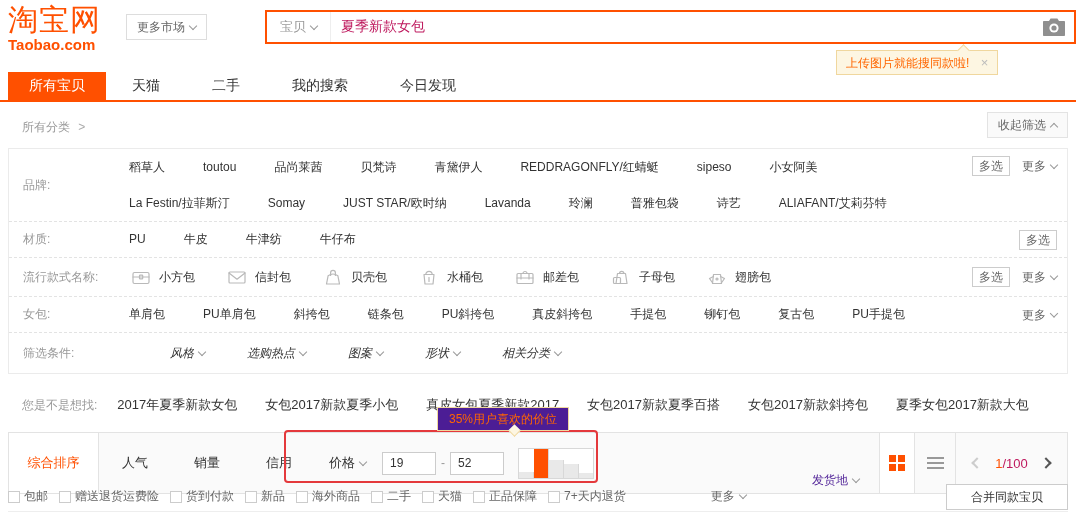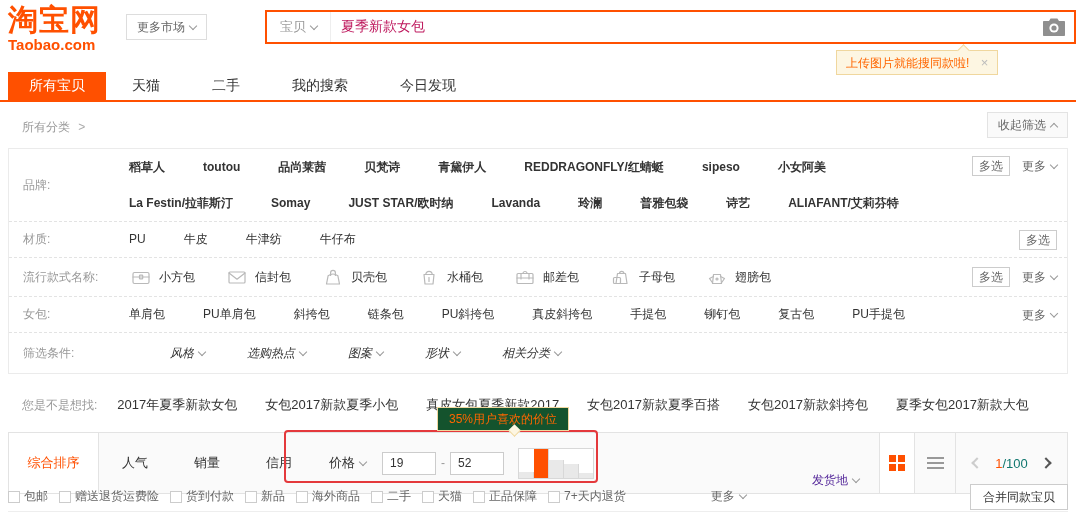--- a/index.html
+++ b/index.html
@@ -6,21 +6,21 @@
     --accent:#ff5000;
     --highlight:#e4393c;
     --tip-text:#f60;
   }
   *{margin:0;padding:0;box-sizing:border-box;}
   body{font-family:"Liberation Sans","DejaVu Sans",sans-serif;background:#fff;}
   .page{position:relative;width:1076px;height:518px;background:#fff;overflow:hidden;}
 
   
   .logo{position:absolute;left:8px;top:5px;cursor:pointer;line-height:1;}
-  .logo-cn{font-size:30px;font-weight:bold;color:var(--accent);letter-spacing:1px;}
+  .logo-cn{font-size:30px;font-weight:normal;color:var(--accent);letter-spacing:1px;}
   .logo-en{font-size:15px;font-weight:bold;color:var(--accent);margin-top:2px;}
   .more-market{position:absolute;left:126px;top:14px;height:26px;padding:0 10px;border:1px solid #ddd;
     background:#fff;color:#666;font-size:12px;display:flex;align-items:center;cursor:pointer;}
   .search-wrap{position:absolute;left:265px;top:10px;right:0;height:34px;display:flex;}
   .search-box{flex:1;border:2px solid var(--accent);background:#fff;display:flex;align-items:center;}
   .scope{width:64px;height:100%;color:#999;font-size:13px;display:flex;align-items:center;
     justify-content:center;border-right:1px solid #eee;cursor:pointer;}
   .query{flex:1;border:none;outline:none;font-size:14px;color:#be185d;padding:0 10px;height:100%;background:#fff;}
   .cam{width:24px;height:20px;margin-right:8px;cursor:pointer;flex:0 0 auto;}
   .search-btn{width:81px;background:var(--accent);color:#fff;font-size:16px;font-weight:bold;border:none;cursor:pointer;}
@@ -43,21 +43,21 @@
     border:1px solid #e3e3e3;color:#666;font-size:12px;display:flex;align-items:center;cursor:pointer;}
 
   
   .filters{position:absolute;left:8px;right:8px;top:148px;border:1px solid #ebebeb;background:#fff;}
   .frow{position:relative;display:flex;align-items:center;padding-left:14px;min-height:35px;
     border-bottom:1px dashed #e3e3e3;}
   .frow:last-child{border-bottom:none;gap:41px;}
   .flabel{width:106px;color:#999;font-size:12px;flex:0 0 auto;}
   .fitems{display:flex;align-items:center;flex:1;}
   .fitem{font-size:12px;color:#333;margin-right:38px;cursor:pointer;white-space:nowrap;line-height:35px;}
-  .brand-lines{flex:1;display:flex;flex-direction:column;font-weight:bold;}
+  .brand-lines{flex:1;display:flex;flex-direction:column;}
   .brand-lines .fitem{line-height:36px;}
   .fctrl{position:absolute;right:10px;display:flex;align-items:center;}
   .fctrl.center{top:50%;transform:translateY(-50%);}
   .fctrl.top{top:7px;}
   .multi-btn{border:1px solid #ccc;padding:2px 6px;font-size:12px;color:#666;background:#fff;
     margin-right:12px;cursor:pointer;line-height:14px;}
   .more-lnk{font-size:12px;color:#666;cursor:pointer;display:flex;align-items:center;}
   .style-item{display:flex;align-items:center;margin-right:30px;cursor:pointer;}
   .style-item .lbl{font-size:12px;color:#333;margin-left:6px;line-height:38px;}
   .bag-ico{width:24px;height:24px;flex:0 0 auto;}
@@ -98,37 +98,37 @@
   .grid-ico i{width:7px;height:7px;background:var(--accent);}
   .view-list{width:40px;height:100%;display:flex;align-items:center;justify-content:center;cursor:pointer;}
   .list-ico i{display:block;width:17px;height:2px;background:#999;margin:3px 0;}
   .pager{width:112px;height:100%;border-left:1px solid #e3e3e3;display:flex;align-items:center;
     justify-content:center;font-size:13px;}
   .pg-prev{width:8px;height:8px;border-left:2px solid #ccc;border-bottom:2px solid #ccc;
     transform:rotate(45deg);margin-right:14px;cursor:pointer;}
   .pg-next{width:8px;height:8px;border-right:2px solid #555;border-bottom:2px solid #555;
     transform:rotate(-45deg);margin-left:14px;cursor:pointer;}
   .pg-cur{color:var(--accent);}
-  .pg-total{color:#0f766e;}
+  .pg-total{color:#be185d;}
 
   
   .hl-box{position:absolute;left:284px;top:430px;width:314px;height:53px;border:2px solid var(--highlight);
     border-radius:4px;z-index:5;pointer-events:none;}
-  .price-tip{position:absolute;left:437px;top:407px;height:24px;line-height:22px;background:#14532d;
+  .price-tip{position:absolute;left:437px;top:407px;height:24px;line-height:22px;background:#4c1d95;
     border:1px solid #f0d79e;color:var(--tip-text);font-size:12px;padding:0 11px;z-index:6;white-space:nowrap;}
   .price-tip::after{content:"";position:absolute;bottom:-5px;left:72px;width:8px;height:8px;background:#fdf6e2;
     border-right:1px solid #f0d79e;border-bottom:1px solid #f0d79e;transform:rotate(45deg);}
 
   
   .checkrow{position:absolute;left:8px;right:8px;top:482px;height:30px;display:flex;align-items:center;
     font-size:12px;color:#666;border-bottom:1px solid #eee;}
   .cbitem{display:flex;align-items:center;margin-right:11px;cursor:pointer;white-space:nowrap;}
   .cb{width:12px;height:12px;border:1px solid #ccc;background:#fff;margin-right:4px;flex:0 0 auto;}
   .more-foot{margin-left:74px;color:#666;display:flex;align-items:center;cursor:pointer;}
-  .merge-btn{position:absolute;right:0;top:2px;height:26px;padding:0 12px;border:1px solid #ccc;
+  .merge-btn{position:absolute;right:0;top:2px;height:26px;padding:0 24px;border:1px solid #ccc;
     background:#fff;color:#333;font-size:12px;cursor:pointer;}
 </style>
 </head>
 <body>
 
 <div class="page">
 
   <div class="logo">
     <div class="logo-cn">淘宝网</div>
     <div class="logo-en">Taobao.com</div>

